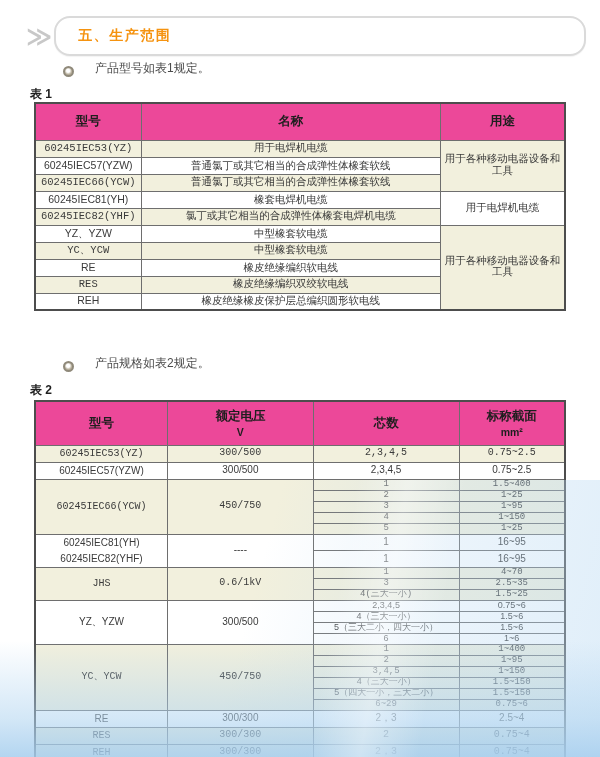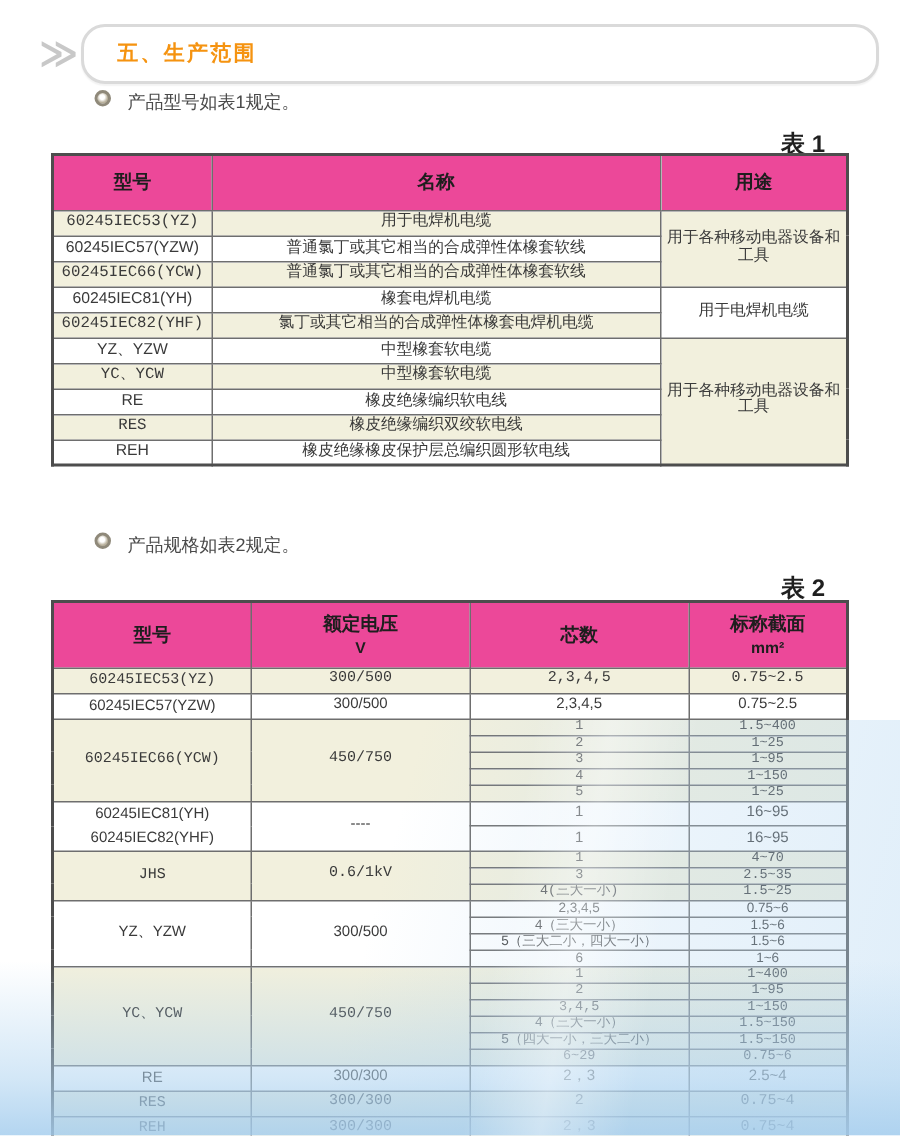--- a/index.html
+++ b/index.html
@@ -23,30 +23,30 @@
   .section-header { position:absolute; top:16px; left:26px; display:flex; align-items:center; z-index:2; }
   .chevrons { color:#c8c8c8; font-size:25px; line-height:22px; font-weight:bold; margin-right:5px; letter-spacing:-3px; }
   .pill {
     width:532px; height:40px; background:#fff;
     border:2px solid #dadada; border-radius:16px;
     display:flex; align-items:center; padding-left:22px;
     box-shadow:0 1px 1px rgba(0,0,0,.05);
   }
   .pill-text { color:#F59310; font-weight:bold; font-size:14px; letter-spacing:1.5px; }
 
-  .bullet { position:absolute; left:63px; display:flex; align-items:flex-start; gap:11px; font-size:12px; color:#4a4a4a; z-index:2; }
+  .bullet { position:absolute; left:63px; display:flex; align-items:flex-end; gap:21px; font-size:12px; color:#4a4a4a; z-index:2; }
   .bullet-1 { top:60px; }
   .bullet-2 { top:355px; }
   .bullet-icon {
     width:11px; height:11px; border-radius:50%; flex:0 0 auto;
     border:2px solid #8f897a;
     background:radial-gradient(circle at 45% 40%, #ffffff 0 28%, #b9b19d 62% 100%);
   }
 
-  .caption { position:absolute; left:18px; width:532px; text-align:right; font-weight:bold; font-size:16px; color:#1f1f1f; z-index:2; }
+  .caption { position:absolute; left:30px; width:532px; text-align:left; font-weight:bold; font-size:12px; color:#1f1f1f; z-index:2; }
   .caption-1 { top:86px; }
   .caption-2 { top:382px; }
 
   table {
     position:absolute; left:34px; width:532px; z-index:2;
     border-collapse:collapse; table-layout:fixed;
     border:2px solid #4d4d4d;
   }
   #table1 { top:102px; }
   #table2 { top:400px; }

